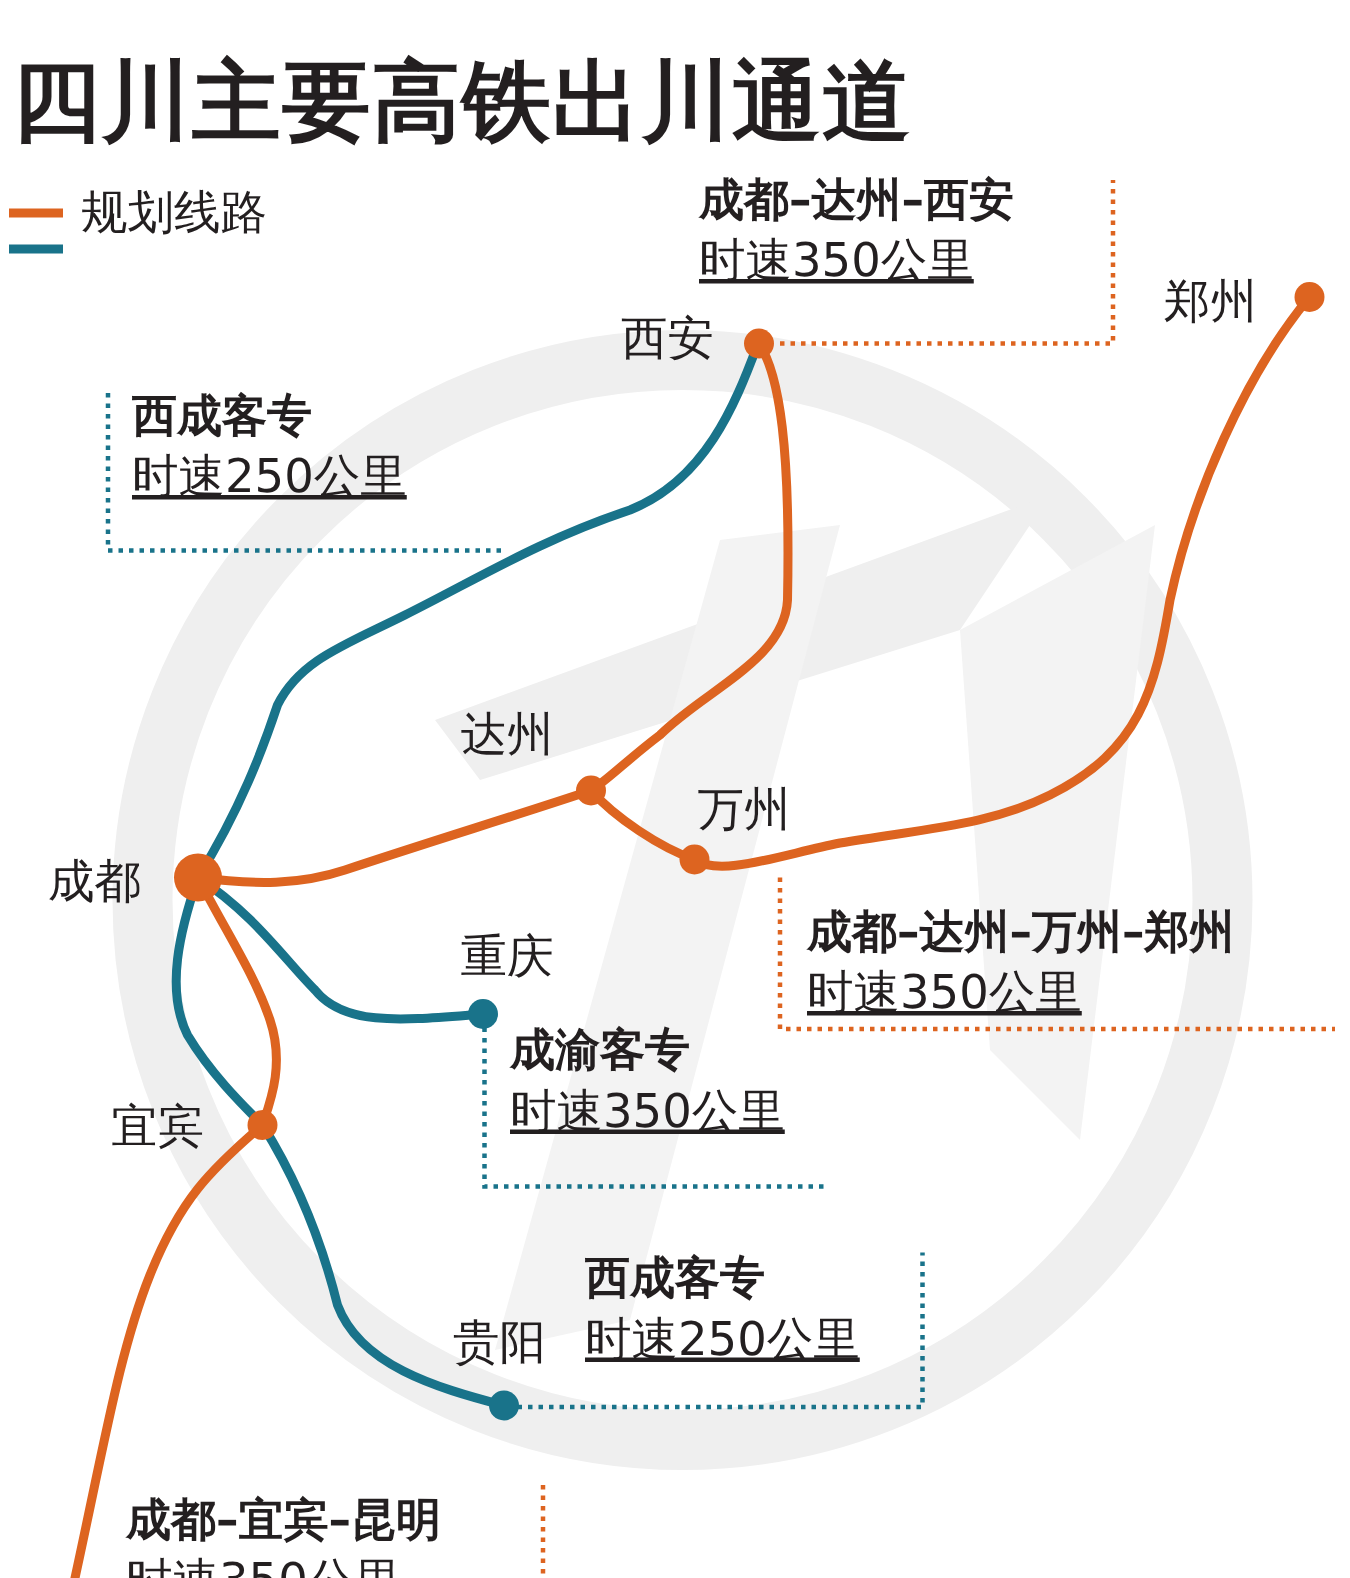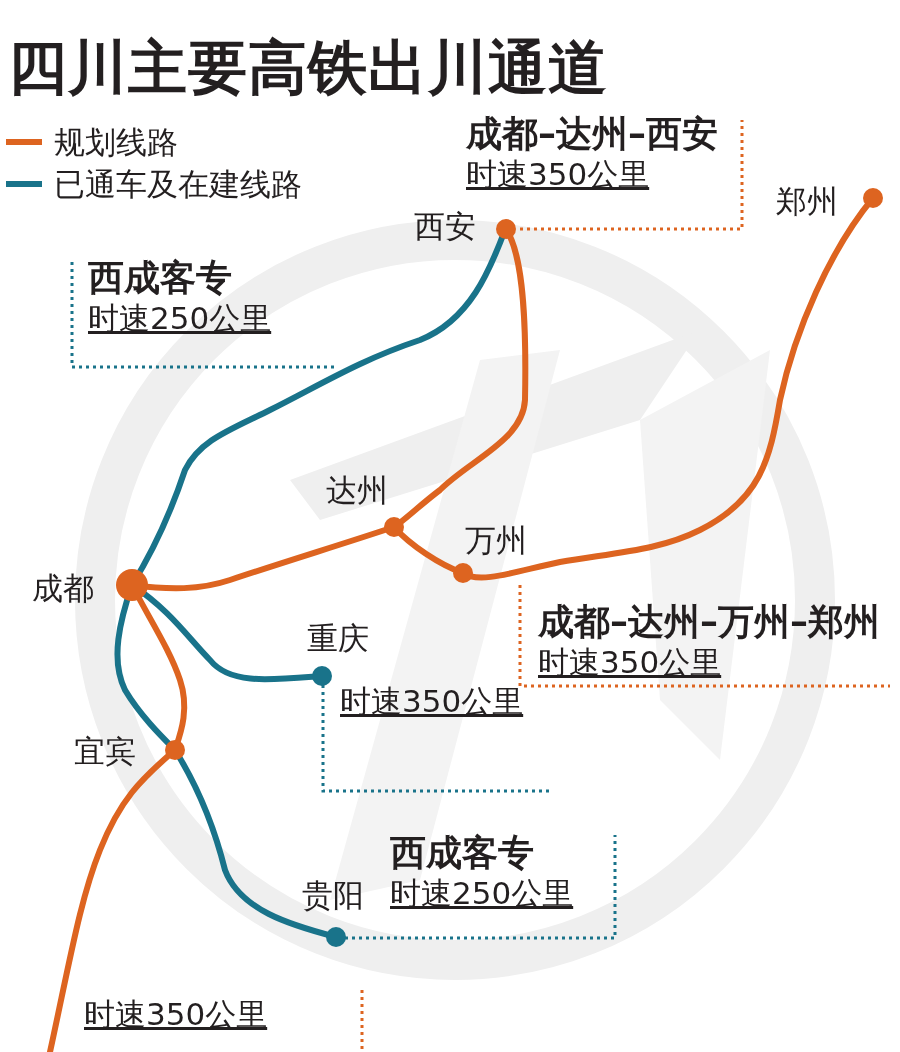--- a/index.html
+++ b/index.html
@@ -4,21 +4,21 @@
 <style>
   html,body{margin:0;padding:0;background:#fff;}
   body{width:900px;height:1052px;position:relative;overflow:hidden;font-family:"DejaVu Sans","Liberation Sans",sans-serif;color:#231f20;}
   #map{position:absolute;left:0;top:0;}
   .title{position:absolute;left:8px;top:38px;font-size:59px;font-weight:bold;letter-spacing:1px;line-height:60px;}
   .legend{position:absolute;left:6px;top:121px;font-size:31px;line-height:42px;}
   .legend-row{display:flex;align-items:center;}
   .swatch{width:36px;height:6px;margin-right:12px;display:inline-block;}
   .lbl{position:absolute;font-size:31px;line-height:36px;white-space:nowrap;}
   .ann{position:absolute;white-space:nowrap;}
-  .ann .h{font-size:36px;font-weight:bold;line-height:40px;}
+  .ann .h{font-size:30px;font-weight:bold;line-height:40px;}
   .ann .s{font-size:31px;line-height:40px;text-decoration:underline;}
 </style>
 </head>
 <body>
 
 <svg id="map" width="900" height="1052">
 
   <g fill="none" stroke="#EFEFEF">
     <circle cx="455" cy="600" r="360" stroke-width="40"></circle>
     <path d="M290 480 L700 330 L640 420 L320 520 Z" fill="#EFEFEF" stroke="none"></path>
@@ -62,47 +62,48 @@
 
 <div class="title">四川主要高铁出川通道</div>
 
 <div class="legend">
   <div class="legend-row">
     <span class="swatch" style="background:#DD6420"></span>
     <span>规划线路</span>
   </div>
   <div class="legend-row">
     <span class="swatch" style="background:#19738A"></span>
-    <span>已通车及在建线路</span>
   </div>
 </div>
 
 <div class="lbl" style="left:414px;top:208px">西安</div>
 <div class="lbl" style="left:776px;top:183px">郑州</div>
-<div class="lbl" style="left:326px;top:472px">达州</div>
+<div class="lbl" style="left:307px;top:472px">达州</div>
 <div class="lbl" style="left:465px;top:522px">万州</div>
 <div class="lbl" style="left:32px;top:570px">成都</div>
 <div class="lbl" style="left:307px;top:620px">重庆</div>
 <div class="lbl" style="left:74px;top:733px">宜宾</div>
 <div class="lbl" style="left:302px;top:877px">贵阳</div>
 
 <div class="ann" style="left:466px;top:114px">
   <div class="h">成都–达州–西安</div>
   <div class="s">时速350公里</div>
 </div>
 <div class="ann" style="left:88px;top:258px">
   <div class="h">西成客专</div>
   <div class="s">时速250公里</div>
 </div>
 <div class="ann" style="left:538px;top:602px">
   <div class="h">成都–达州–万州–郑州</div>
   <div class="s">时速350公里</div>
 </div>
 <div class="ann" style="left:340px;top:681px">
+  <div class="h">成渝客专</div>
   <div class="s">时速350公里</div>
 </div>
 <div class="ann" style="left:390px;top:833px">
   <div class="h">西成客专</div>
   <div class="s">时速250公里</div>
 </div>
 <div class="ann" style="left:84px;top:994px">
+  <div class="h">成都–宜宾–昆明</div>
   <div class="s">时速350公里</div>
 </div>
 
 </body></html>

